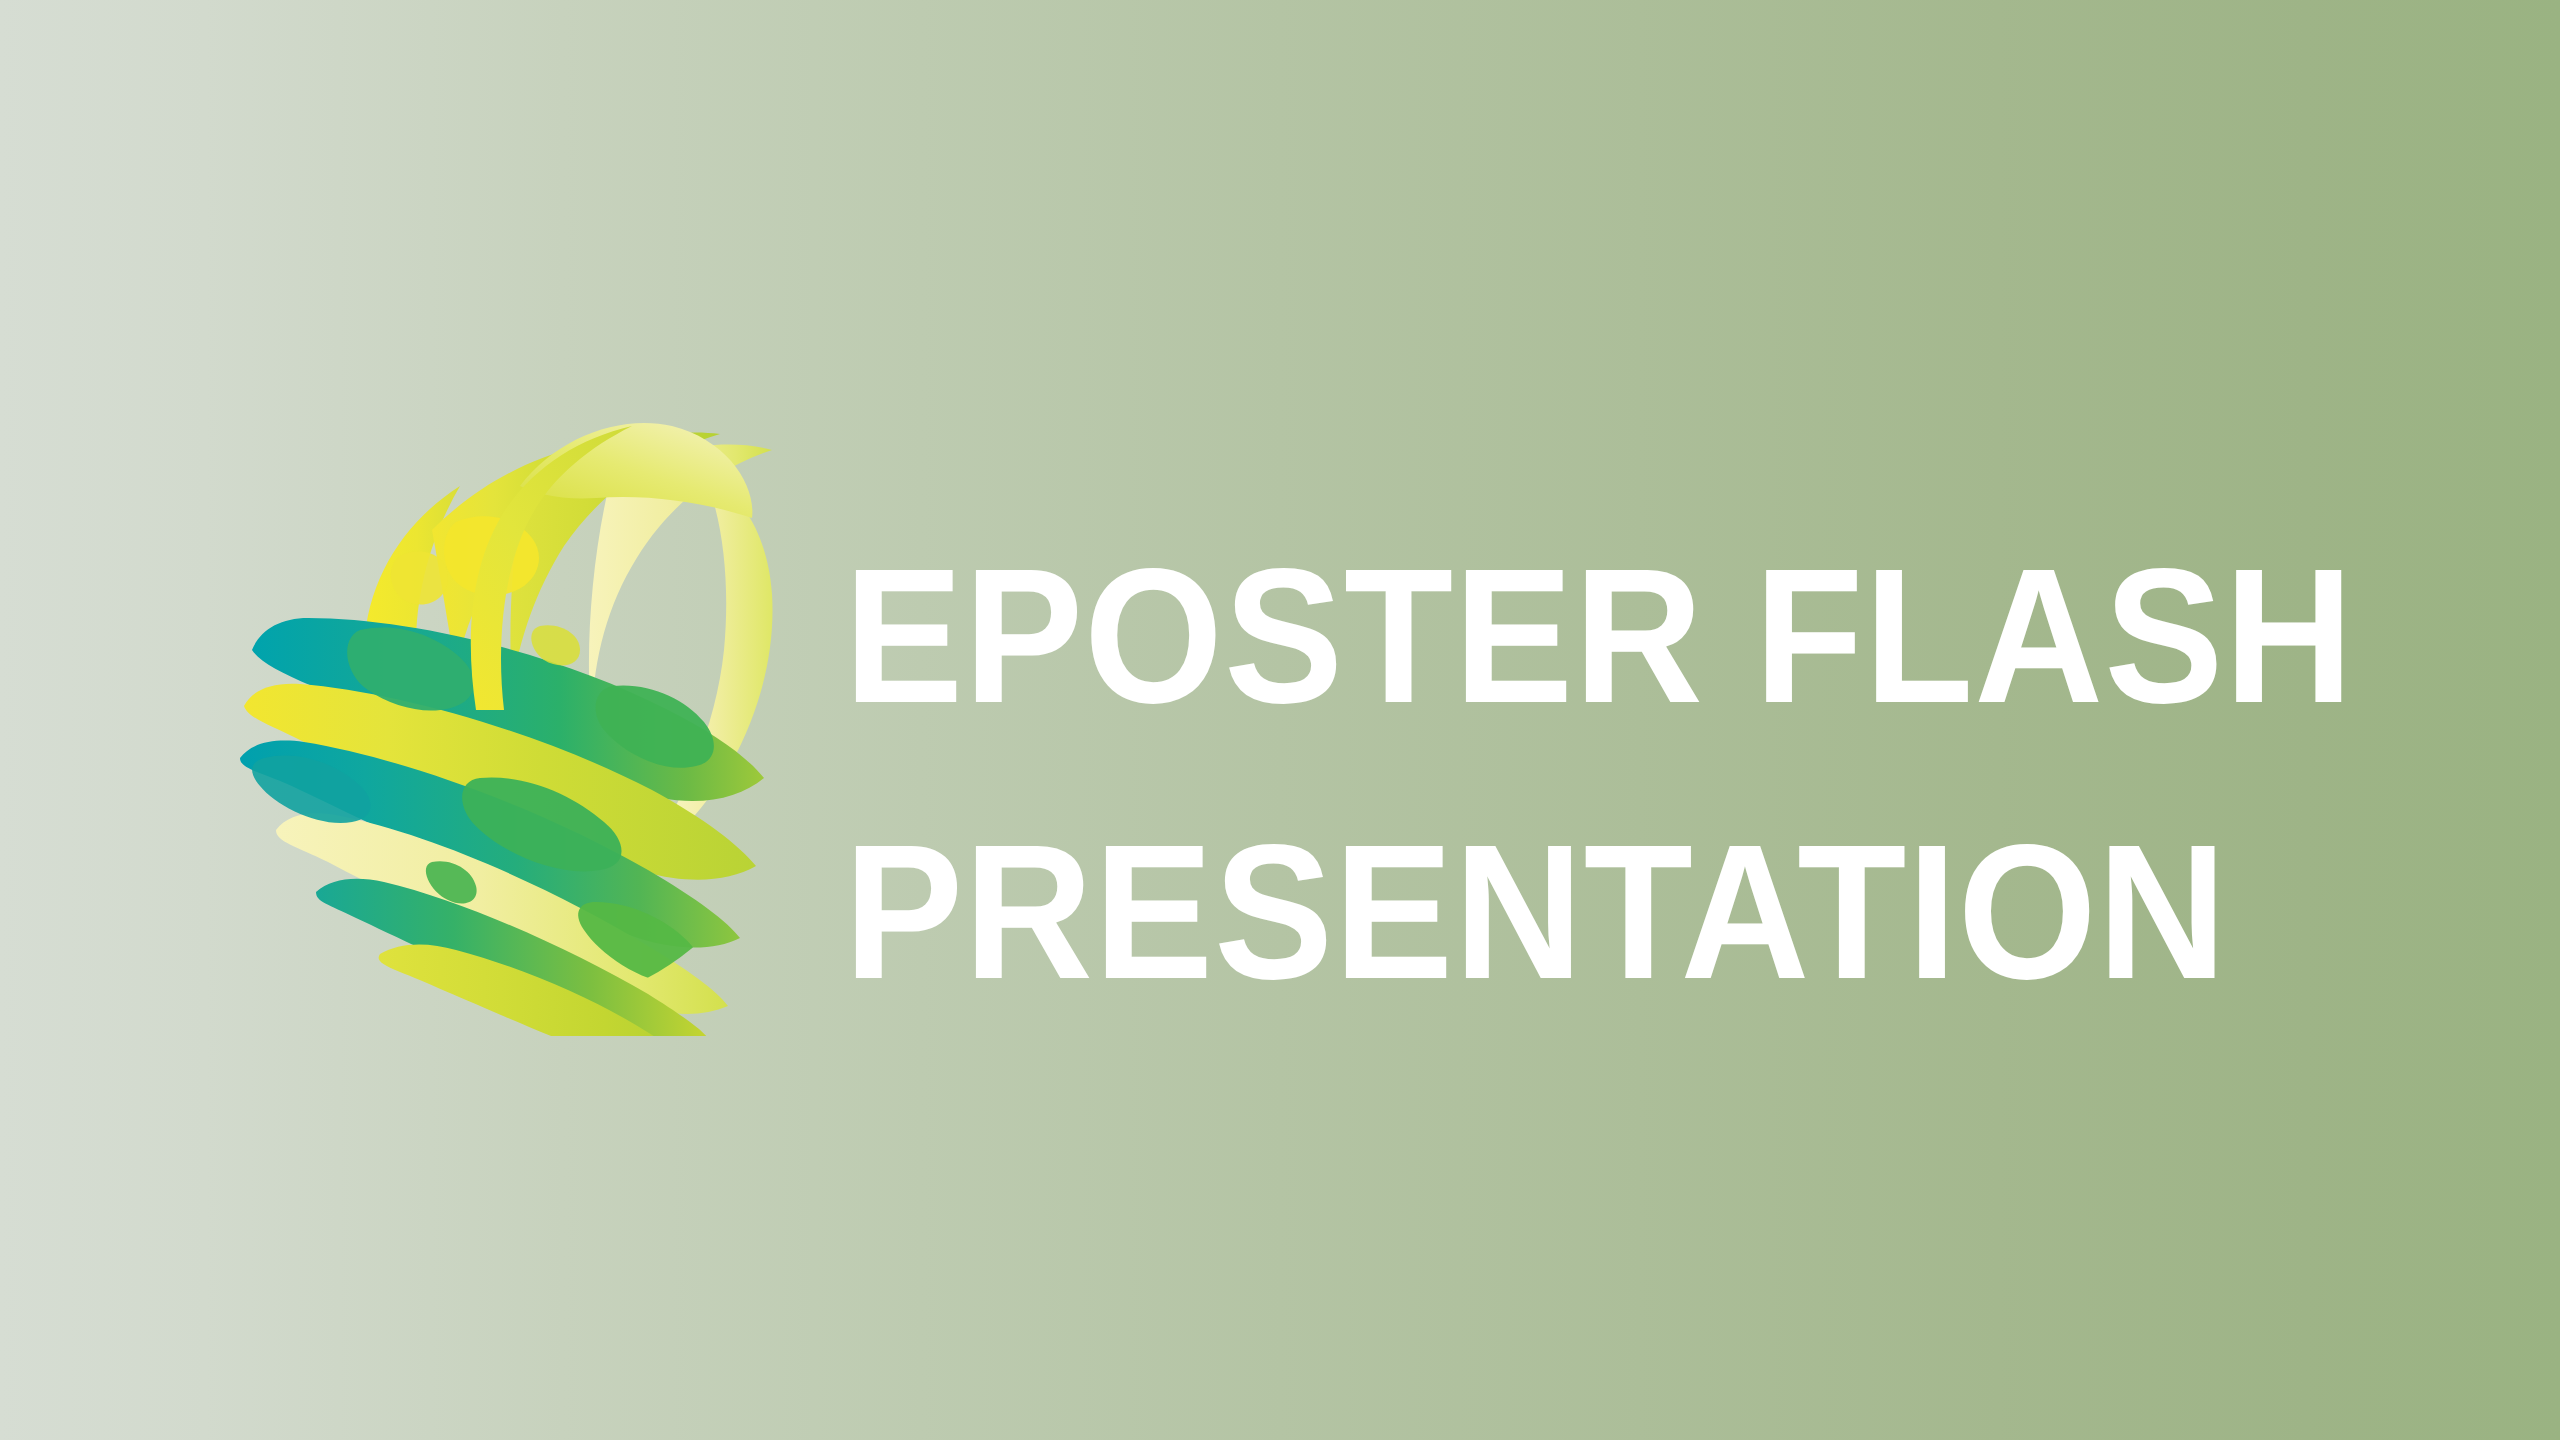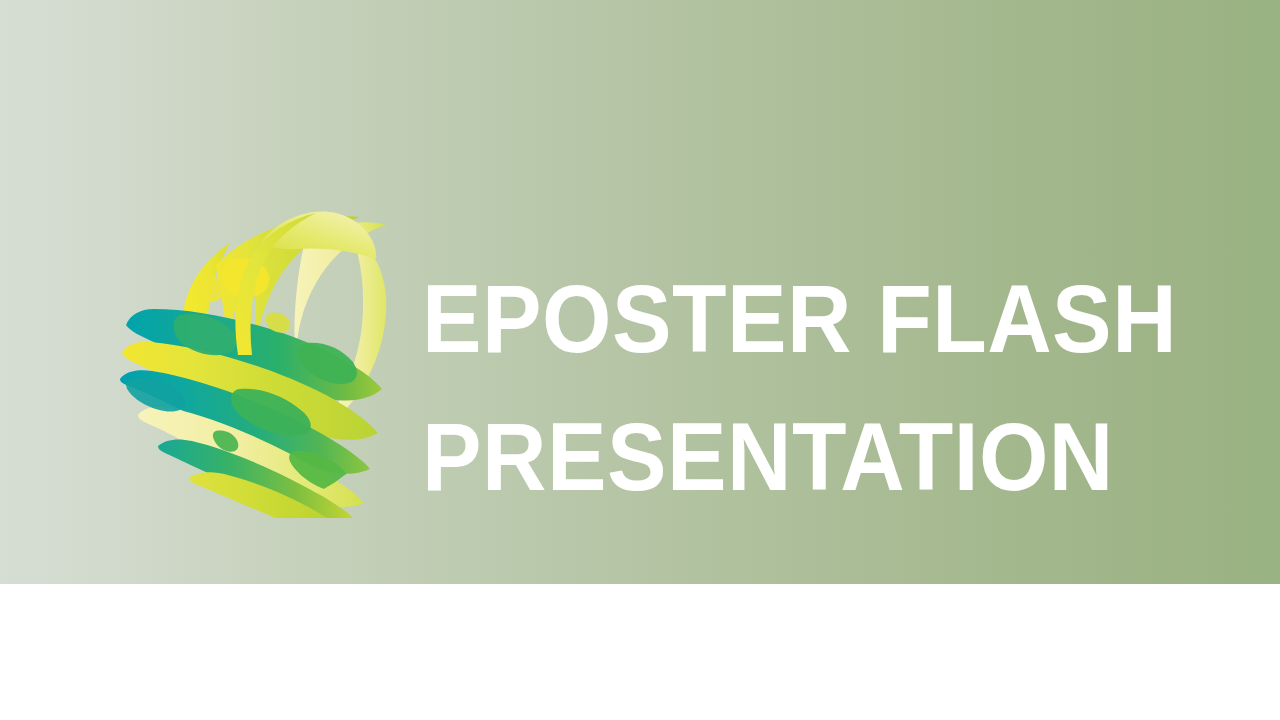--- a/index.html
+++ b/index.html
@@ -9,21 +9,21 @@
   body {
     width: 1280px;
     height: 720px;
     overflow: hidden;
     font-family: "Liberation Sans", sans-serif;
   }
 
   #slide {
     position: relative;
     width: 1280px;
-    height: 584px;
+    height: 720px;
     background: linear-gradient(to right,
         #d6ddd3 0%,
         #d2dacd 8%,
         #c7d2bd 22%,
         #bdcbb0 36%,
         #b4c4a4 50%,
         #acbe99 64%,
         #a4b88e 78%,
         #9eb487 90%,
         #9ab382 100%);

